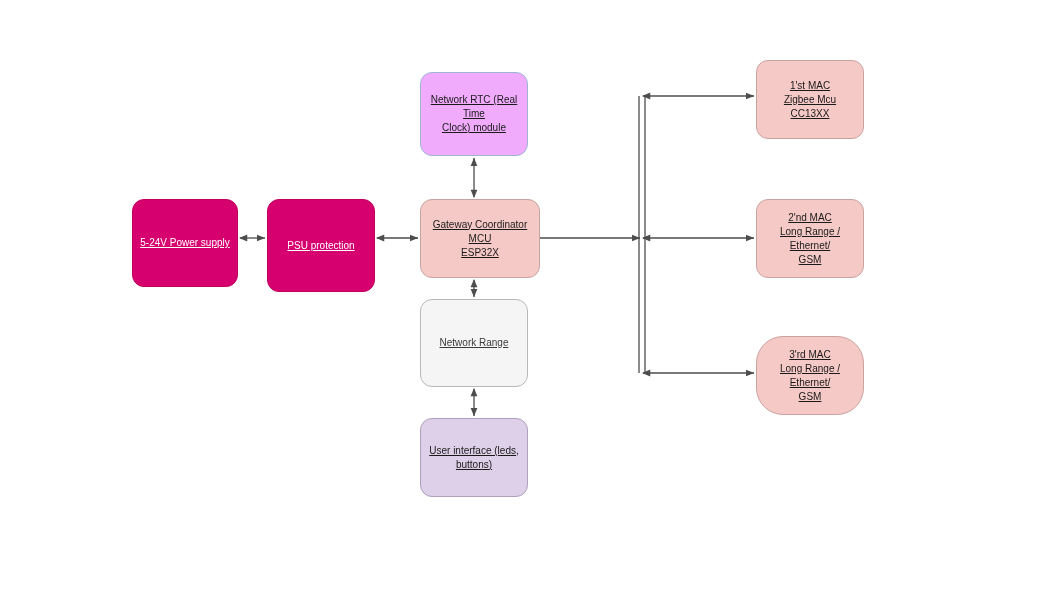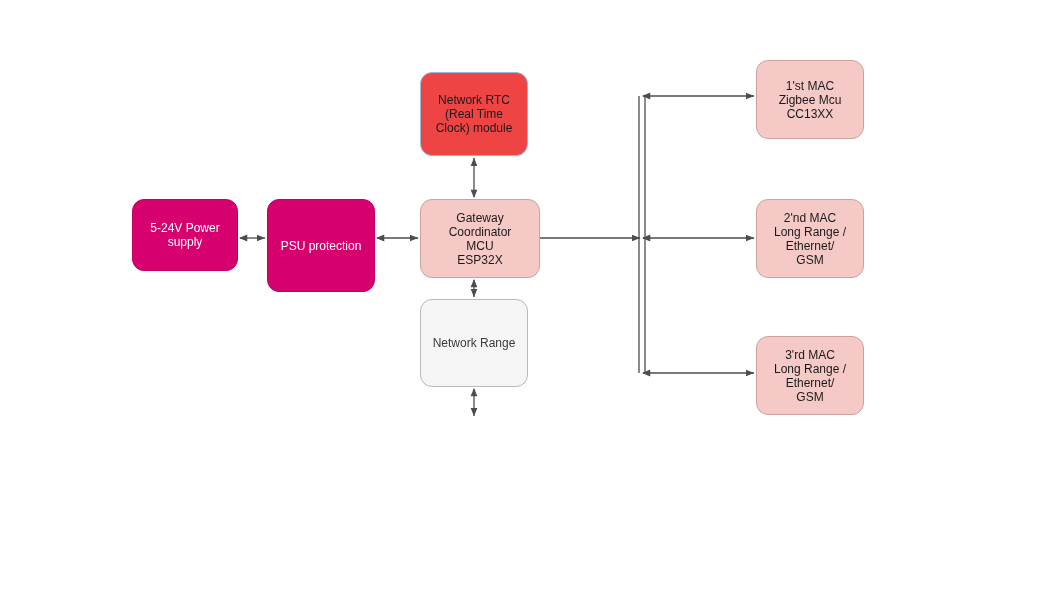--- a/index.html
+++ b/index.html
@@ -30,43 +30,44 @@
     pointer-events: none;
   }
   .node {
     position: absolute;
     box-sizing: border-box;
     display: flex;
     align-items: center;
     justify-content: center;
     text-align: center;
     border-radius: 12px;
-    font-size: 12px;
+    font-size: 10px;
     line-height: 14px;
     padding: 4px 6px;
     white-space: pre-line;
+    text-decoration: underline;
   }
   .node-label {
     display: block;
     white-space: pre-line;
   }
 
   
   .skin-magenta {
     background: #d6006e;
     border: 1px solid #c2005f;
     color: #ffffff;
   }
   .skin-salmon {
     background: #f5c9c6;
     border: 1px solid #c9a3a0;
     color: #1a1a1a;
   }
   .skin-blue {
-    background: #ef4444;
+    background: #f0abfc;
     border: 1px solid #9cb6d4;
     color: #1a1a1a;
   }
   .skin-grey {
     background: #f5f5f5;
     border: 1px solid #b8b8b8;
     color: #3a3a3a;
   }
   .skin-purple {
     background: #ddd0e8;
@@ -107,21 +108,21 @@
       <line x1="645" y1="96" x2="645" y2="373"></line>
 
       <line x1="643" y1="96" x2="754" y2="96" marker-start="url(#arrow-start)" marker-end="url(#arrow-end)"></line>
 
       <line x1="643" y1="238" x2="754" y2="238" marker-start="url(#arrow-start)" marker-end="url(#arrow-end)"></line>
 
       <line x1="643" y1="373" x2="754" y2="373" marker-start="url(#arrow-start)" marker-end="url(#arrow-end)"></line>
     </g>
   </svg>
 
-  <div class="node skin-magenta" style="left:132px; top:199px; width:106px; height:72px;">
+  <div class="node skin-magenta" style="left:132px; top:199px; width:106px; height:88px;">
     <span class="node-label">5-24V Power supply</span>
   </div>
 
   <div class="node skin-magenta" style="left:267px; top:199px; width:108px; height:93px;">
     <span class="node-label">PSU protection</span>
   </div>
 
   <div class="node skin-blue" style="left:420px; top:72px; width:108px; height:84px;">
     <span class="node-label">Network RTC (Real Time
 Clock) module</span>
@@ -130,32 +131,36 @@
   <div class="node skin-salmon" style="left:420px; top:199px; width:120px; height:79px;">
     <span class="node-label">Gateway Coordinator
 MCU
 ESP32X</span>
   </div>
 
   <div class="node skin-grey" style="left:420px; top:299px; width:108px; height:88px;">
     <span class="node-label">Network Range</span>
   </div>
 
+  <div class="node skin-purple" style="left:420px; top:418px; width:108px; height:79px;">
+    <span class="node-label">User interface (leds,
+buttons)</span>
+  </div>
 
   <div class="node skin-salmon" style="left:756px; top:60px; width:108px; height:79px;">
     <span class="node-label">1'st MAC
 Zigbee Mcu
 CC13XX</span>
   </div>
 
   <div class="node skin-salmon" style="left:756px; top:199px; width:108px; height:79px;justify-content:center;">
     <span class="node-label">2'nd MAC
 Long Range / Ethernet/
 GSM</span>
   </div>
 
-  <div class="node skin-salmon" style="left:756px; top:336px; width:108px; height:79px;">
+  <div class="node skin-salmon" style="left:756px; top:336px; width:108px; height:79px;border-radius:27px;">
     <span class="node-label">3'rd MAC
 Long Range / Ethernet/
 GSM</span>
   </div>
 
 </div>
 
 </body></html>

